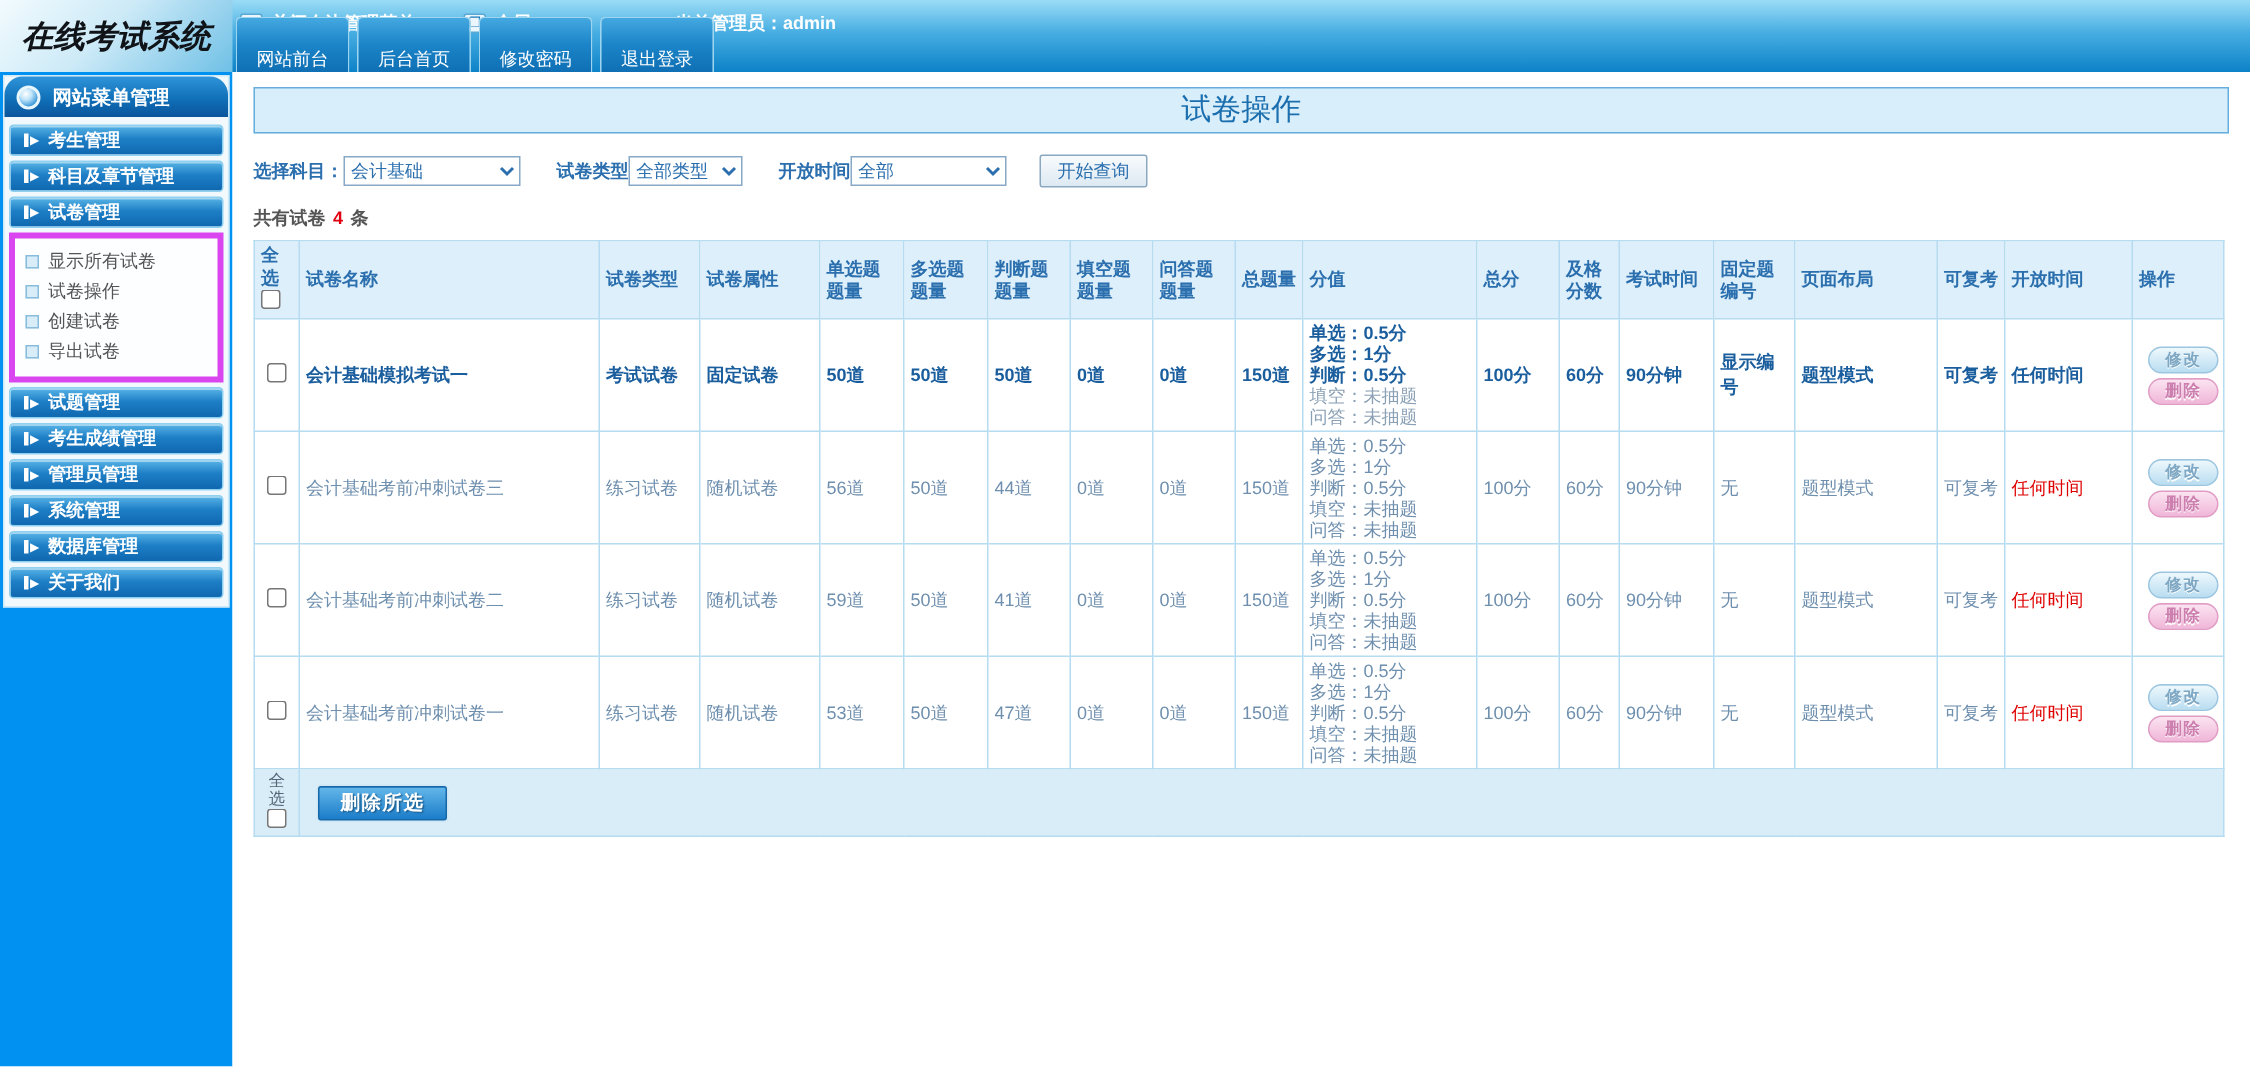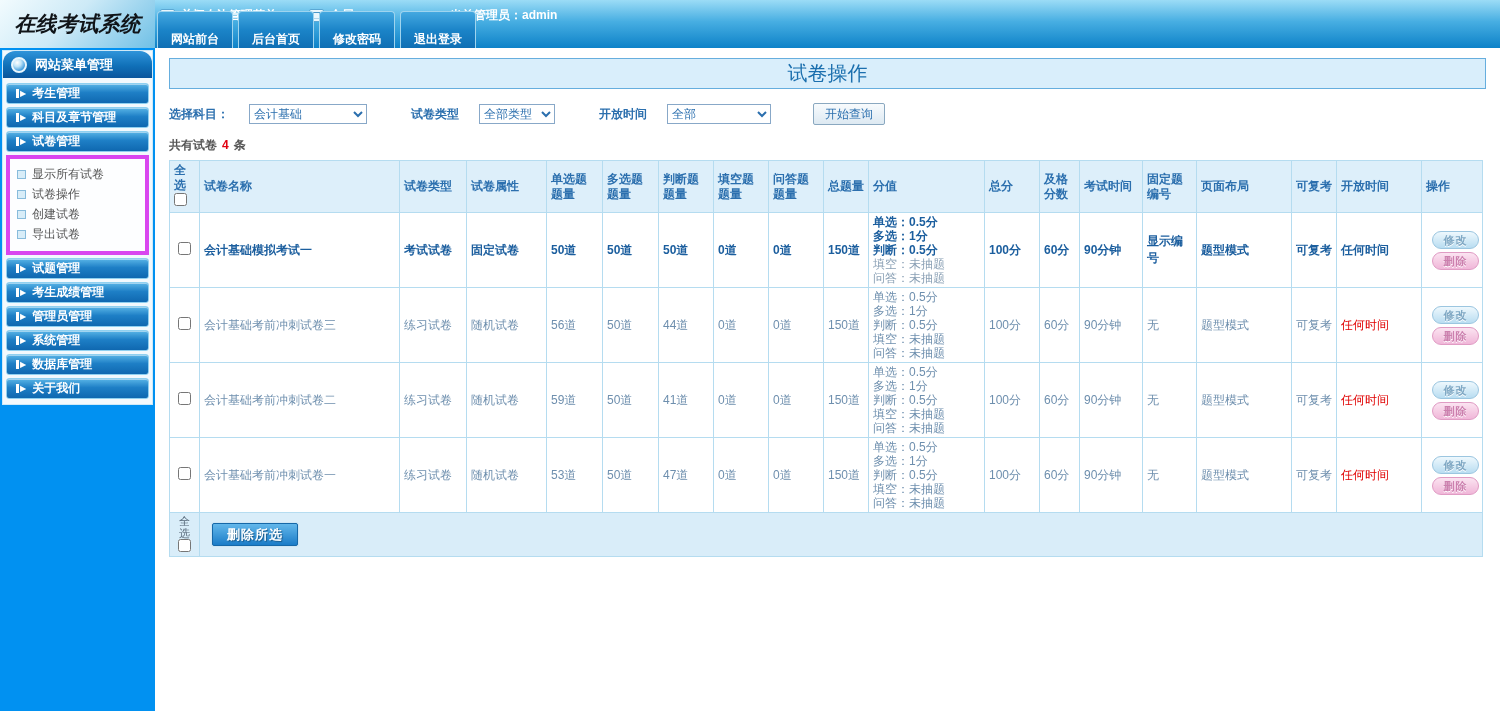--- a/index.html
+++ b/index.html
@@ -18,21 +18,21 @@
     color:#fff; font-size:12px; font-weight:bold; }
   .toplink { display:flex; align-items:center; cursor:pointer; margin-right:32px; }
   .icon-box { display:inline-flex; align-items:center; justify-content:center;
     width:15px; height:13px; background:#eaf6fc; color:#1a7ab8; font-size:9px;
     border-radius:2px; margin-right:6px; border:1px solid #5aa8d4; }
   .admin { margin-left:64px; }
   .tabs { position:absolute; left:157px; bottom:0; display:flex; gap:5px; }
   .tab { height:21px; line-height:19px; padding:18px 13px;
     background:linear-gradient(180deg,#44a8e0 0%,#1b84c8 50%,#0f6fb4 100%);
     border:1px solid #9fd4ee; border-bottom:none; border-radius:4px 4px 0 0;
-    color:#fff; font-size:12px; font-weight:bold; cursor:pointer; }
+    color:#fff; font-size:12px; font-weight:normal; cursor:pointer; }
 
   
   .sidebar { position:absolute; left:0; top:48px; width:155px; height:663px; background:#0191f1; }
   .side-inner { margin:2px; background:#f2f9fd; border:1px solid #cfe9f7; padding-bottom:5px; }
   .side-header { height:27px; margin-bottom:5px; padding-left:8px;
     background:linear-gradient(180deg,#2f94da 0%,#1070b8 55%,#0a559c 100%);
     border-radius:12px 12px 0 0; color:#fff; font-weight:bold; font-size:13px;
     display:flex; align-items:center; gap:8px; }
   .orb { width:16px; height:16px; border-radius:50%; flex:0 0 auto;
     background:radial-gradient(circle at 35% 30%, #ffffff 0%, #bfe4f8 35%, #2a8fd8 80%);
@@ -48,21 +48,21 @@
   .submenu { background:#fdfeff; margin:3px 3px 0 3px; border:4px solid #d946ef;
     padding:5px 0 7px 7px; }
   .sub-item { height:20px; display:flex; align-items:center; gap:6px;
     font-size:12px; color:#555; cursor:pointer; }
   .sq { width:9px; height:9px; background:#d8edf8; border:1px solid #88bcdc; flex:0 0 auto; }
 
   
   .content { position:absolute; left:155px; top:48px; width:1345px; height:663px; background:#fff; }
   .title-banner { margin:10px 14px 0 14px; height:31px; line-height:29px; text-align:center;
     background:#d9eefb; border:1px solid #66aede; color:#1b6fae; font-size:20px; }
-  .filters { margin:14px 0 0 14px; display:flex; align-items:center; gap:20px;
+  .filters { margin:14px 0 0 14px; display:flex; align-items:center; gap:0;
     font-size:12px; color:#2b6fae; font-weight:bold; }
   .filters select { font-size:12px; color:#2b6fae; border:1px solid #88a8c8;
     background:#fff; height:20px; font-weight:normal; }
   .sel-subject { width:118px; margin-right:24px; }
   .sel-type { width:76px; margin-right:24px; }
   .sel-time { width:104px; }
   .search-btn { margin-left:22px; height:22px; padding:0 11px; font-size:12px; color:#2b6fae;
     background:linear-gradient(#f8fbfd,#dde9f2); border:1px solid #8aa8c0; border-radius:2px; cursor:pointer; }
   .count-line { margin:12px 0 6px 14px; font-size:12px; color:#555; font-weight:bold; }
   .count-num { color:#e00010; margin:0 5px; }

